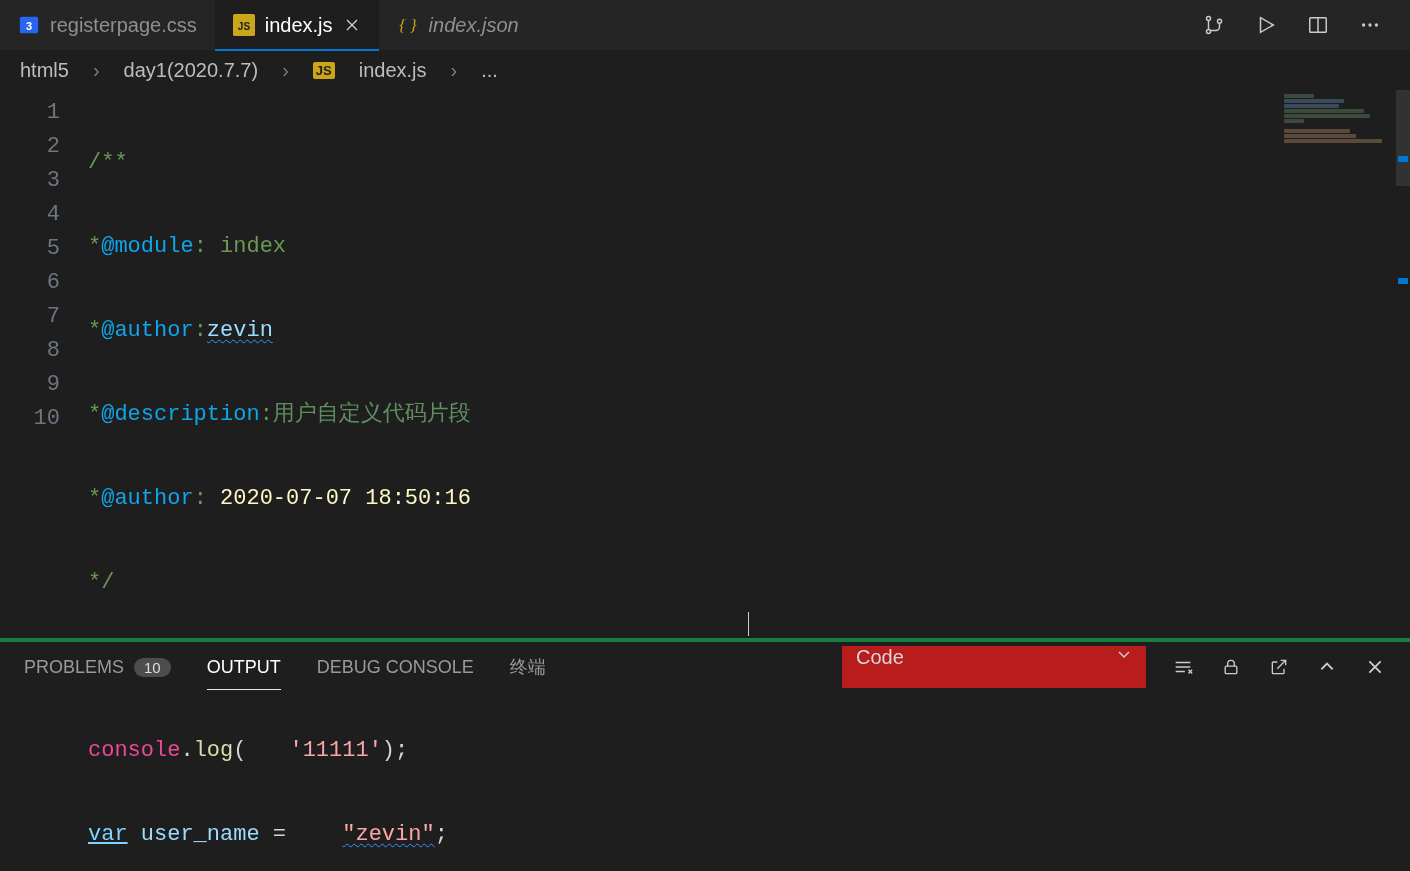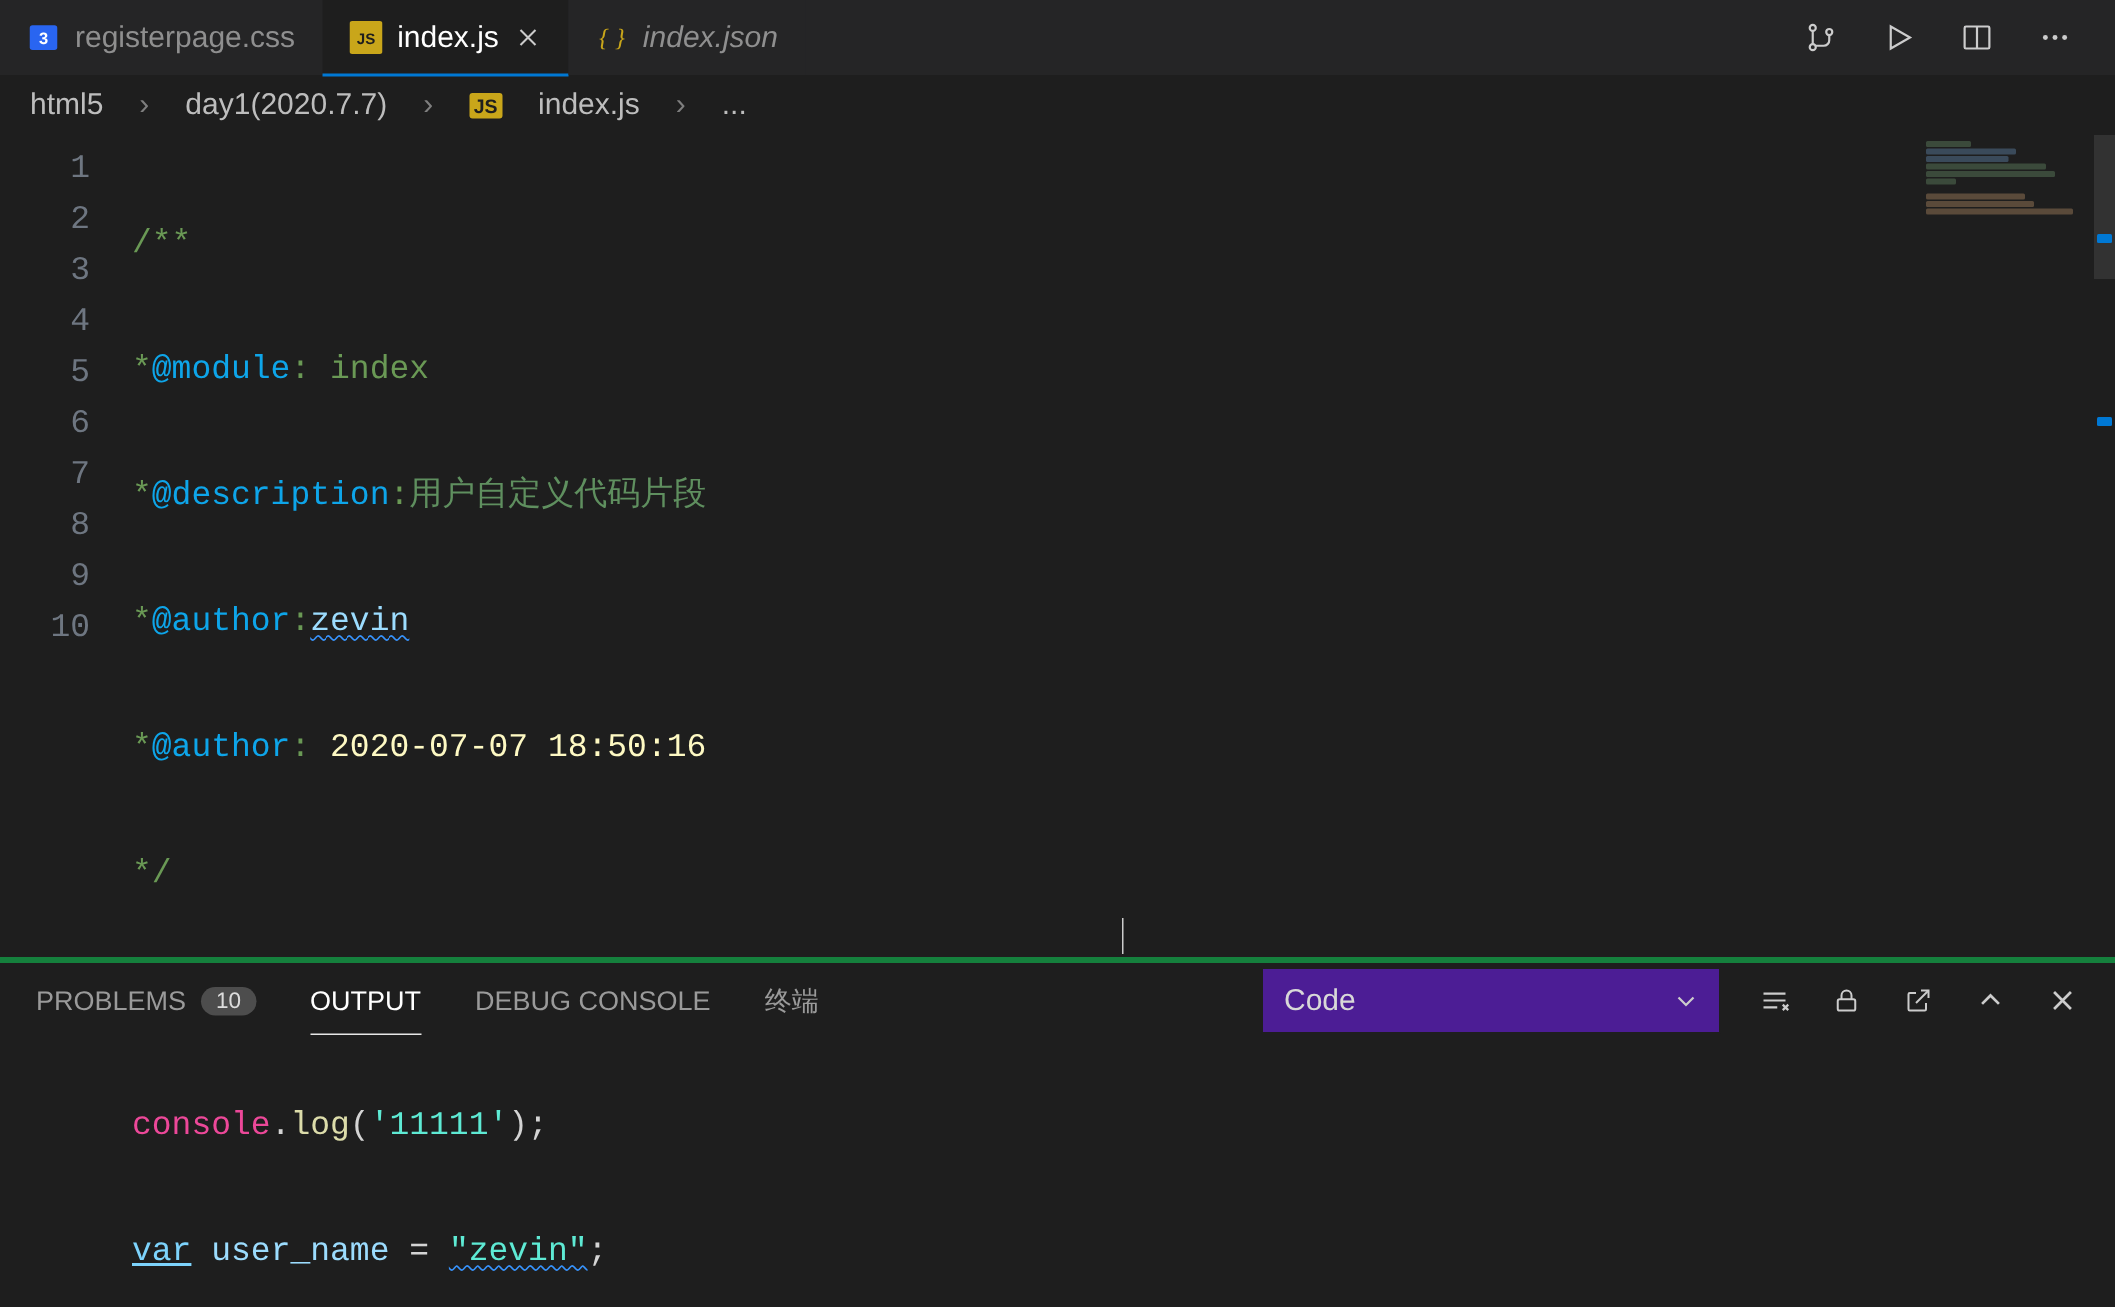--- a/index.html
+++ b/index.html
@@ -105,21 +105,21 @@
     white-space: pre;
     position:relative;
   }
   .code .line { height:34px; line-height:34px; }
   .c-comment { color:#6a9955; }
   .c-doctag  { color:#0ea5e9; }
   .c-ident   { color:#9cdcfe; }
   .c-num     { color:#fef9c3; }
   .c-obj     { color:#ec4899; }
   .c-call    { color:#dcdcaa; }
-  .c-str     { color:#5eead4; }
+  .c-str     { color:#fca5a5;margin-left:43px; }
   .c-kw      { color:#7dd3fc;text-decoration:underline; }
   .c-var     { color:#9cdcfe; }
   .c-pun     { color:#d4d4d4; }
   .c-zh      { color:#5f8f5f; }
   .wavy { text-decoration: underline wavy #3794ff 1px; text-underline-offset:3px;}
 
   .minimap {
     position:absolute; top:0; right:14px; width:116px; height:100%;
     background:#1e1e1e;
   }
@@ -155,22 +155,22 @@
     content:"";position:absolute;left:0;right:0;bottom:-12px;height:1px;background:#e7e7e7;
   }
   .badge{
     background:#4d4d4d;color:#dcdcdc;border-radius:12px;
     padding:1px 10px;font-size:15px;
   }
   .panel-right{
     margin-left:auto;display:flex;align-items:center;gap:26px;
   }
   .select-box{
-    width:304px;height:42px;background:#4c1d95;color:#d8d8d8;
-    display:flex;align-items:center;justify-content:space-between;
+    width:304px;height:42px;background:#b91c1c;color:#d8d8d8;
+    display:flex;align-items:flex-start;justify-content:space-between;
     padding:0 14px;font-size:20px;cursor:pointer;
     outline:1px solid #1e1e1e;
   }
   .panel-icon{width:22px;height:22px;color:#cccccc;cursor:pointer;display:flex;align-items:center;justify-content:center;}
   .panel-body{flex:1;position:relative;}
   .panel-body .vscroll{
     position:absolute;right:0;top:0;bottom:0;width:14px;background:#1e1e1e;
   }
 
   svg{display:block;}
@@ -265,22 +265,22 @@
     <div class="ln">6</div>
     <div class="ln">7</div>
     <div class="ln">8</div>
     <div class="ln">9</div>
     <div class="ln">10</div>
   </div>
 
   <div class="code">
     <div class="line"><span class="c-comment">/**</span></div>
     <div class="line"><span class="c-comment">*</span><span class="c-doctag">@module</span><span class="c-comment">: index</span></div>
+    <div class="line"><span class="c-comment">*</span><span class="c-doctag">@author</span><span class="c-comment">:</span><span class="c-ident wavy">zevin</span></div>
     <div class="line"><span class="c-comment">*</span><span class="c-doctag">@description</span><span class="c-comment">:</span><span class="c-zh">用户自定义代码片段</span></div>
-    <div class="line"><span class="c-comment">*</span><span class="c-doctag">@author</span><span class="c-comment">:</span><span class="c-ident wavy">zevin</span></div>
     <div class="line"><span class="c-comment">*</span><span class="c-doctag">@author</span><span class="c-comment">: </span><span class="c-num">2020-07-07 18:50:16</span></div>
     <div class="line"><span class="c-comment">*/</span></div>
     <div class="line"></div>
     <div class="line"><span class="c-obj">console</span><span class="c-pun">.</span><span class="c-call">log</span><span class="c-pun">(</span><span class="c-str">'11111'</span><span class="c-pun">);</span></div>
     <div class="line"><span class="c-kw">var</span><span class="c-var"> user_name </span><span class="c-pun">=</span><span> </span><span class="c-str wavy">"zevin"</span><span class="c-pun">;</span></div>
     
 
     <div class="text-cursor" style="left:660px; top:522px;"></div>
   </div>
 

